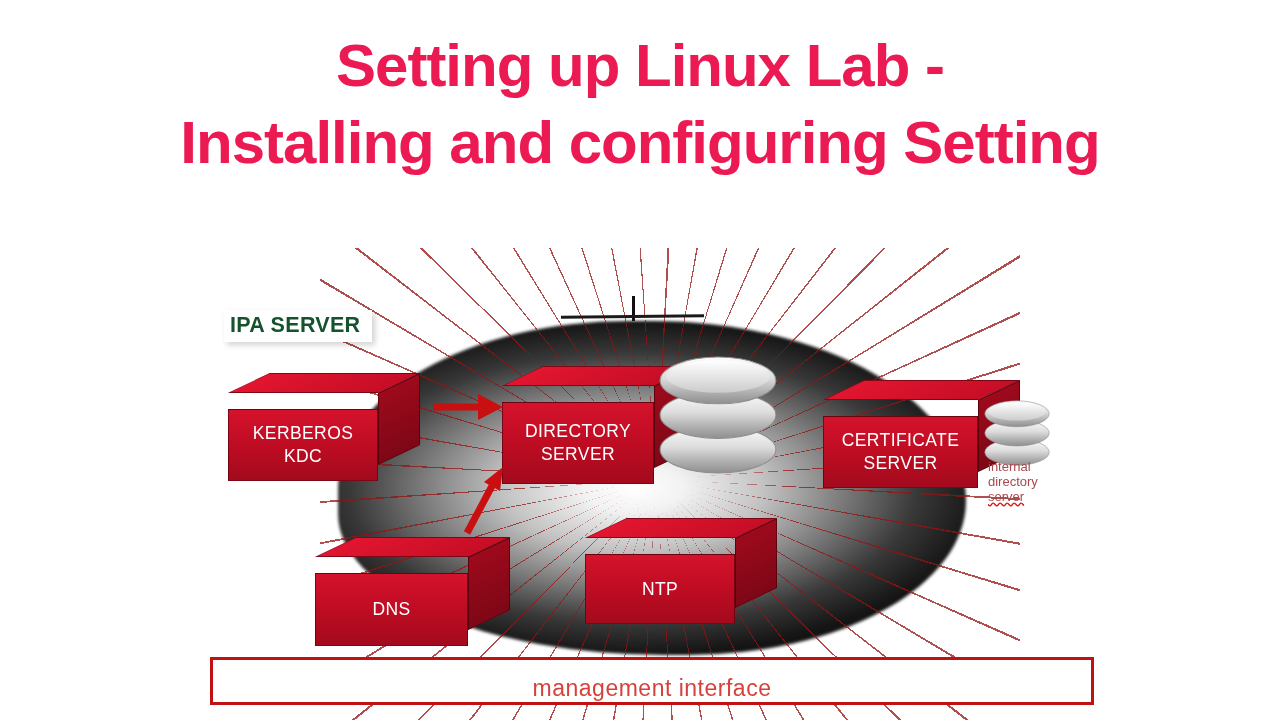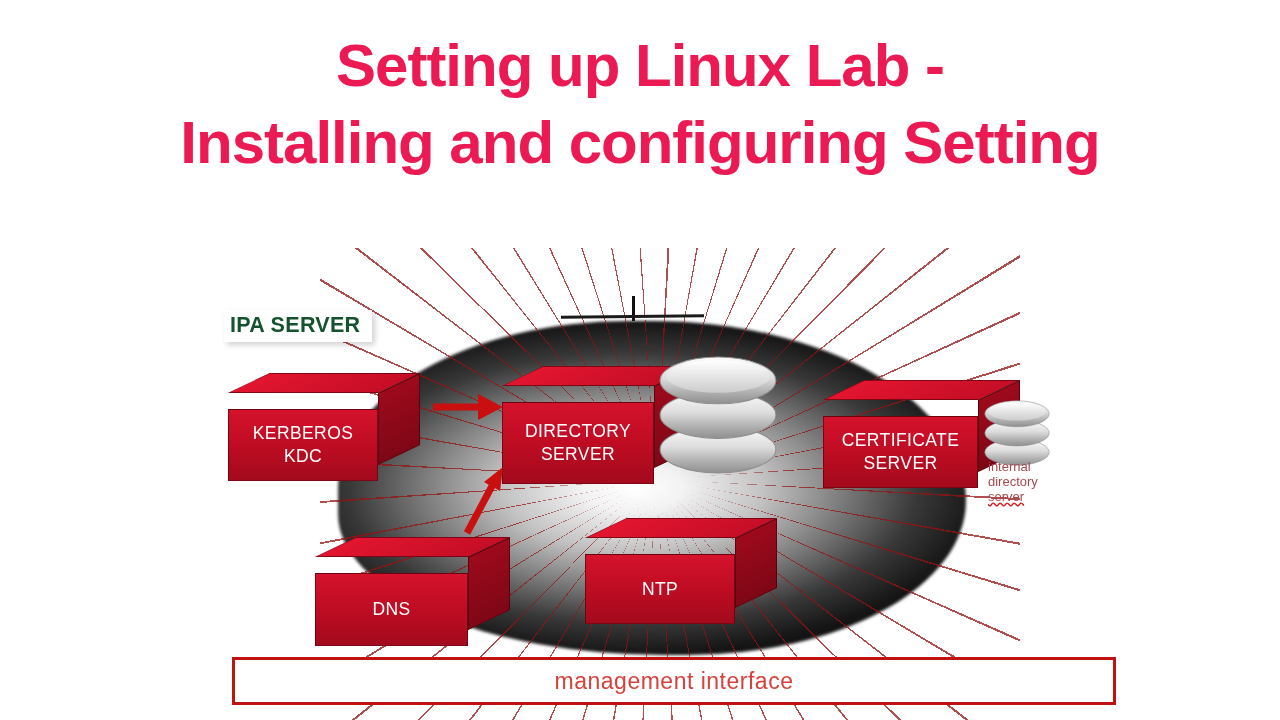--- a/index.html
+++ b/index.html
@@ -84,22 +84,22 @@
     text-decoration:underline; text-decoration-style:wavy; text-decoration-color:#d11;
   }
 
   
   .arrows { position:absolute; left:0; top:0; width:1280px; height:720px; z-index:6; pointer-events:none; }
 
   
   .mgmt {
     position:absolute; left:210px; top:657px; width:884px; height:48px;
     border:3px solid #c01212; background:#fff; z-index:6;
-    display:flex; align-items:center; justify-content:center;
-    color:#d6423b; font-size:23px; letter-spacing:.5px;margin-left:22px;
+    display:flex; align-items:flex-end; justify-content:center;
+    color:#d6423b; font-size:23px; letter-spacing:.5px;
   }
 </style>
 </head>
 <body>
 
 <svg width="0" height="0" style="position:absolute" aria-hidden="true">
   <defs>
     <linearGradient id="diskGrad" x1="0" y1="0" x2="0" y2="1">
       <stop offset="0" stop-color="#fcfcfc"></stop>
       <stop offset="0.45" stop-color="#dcdcdc"></stop>

